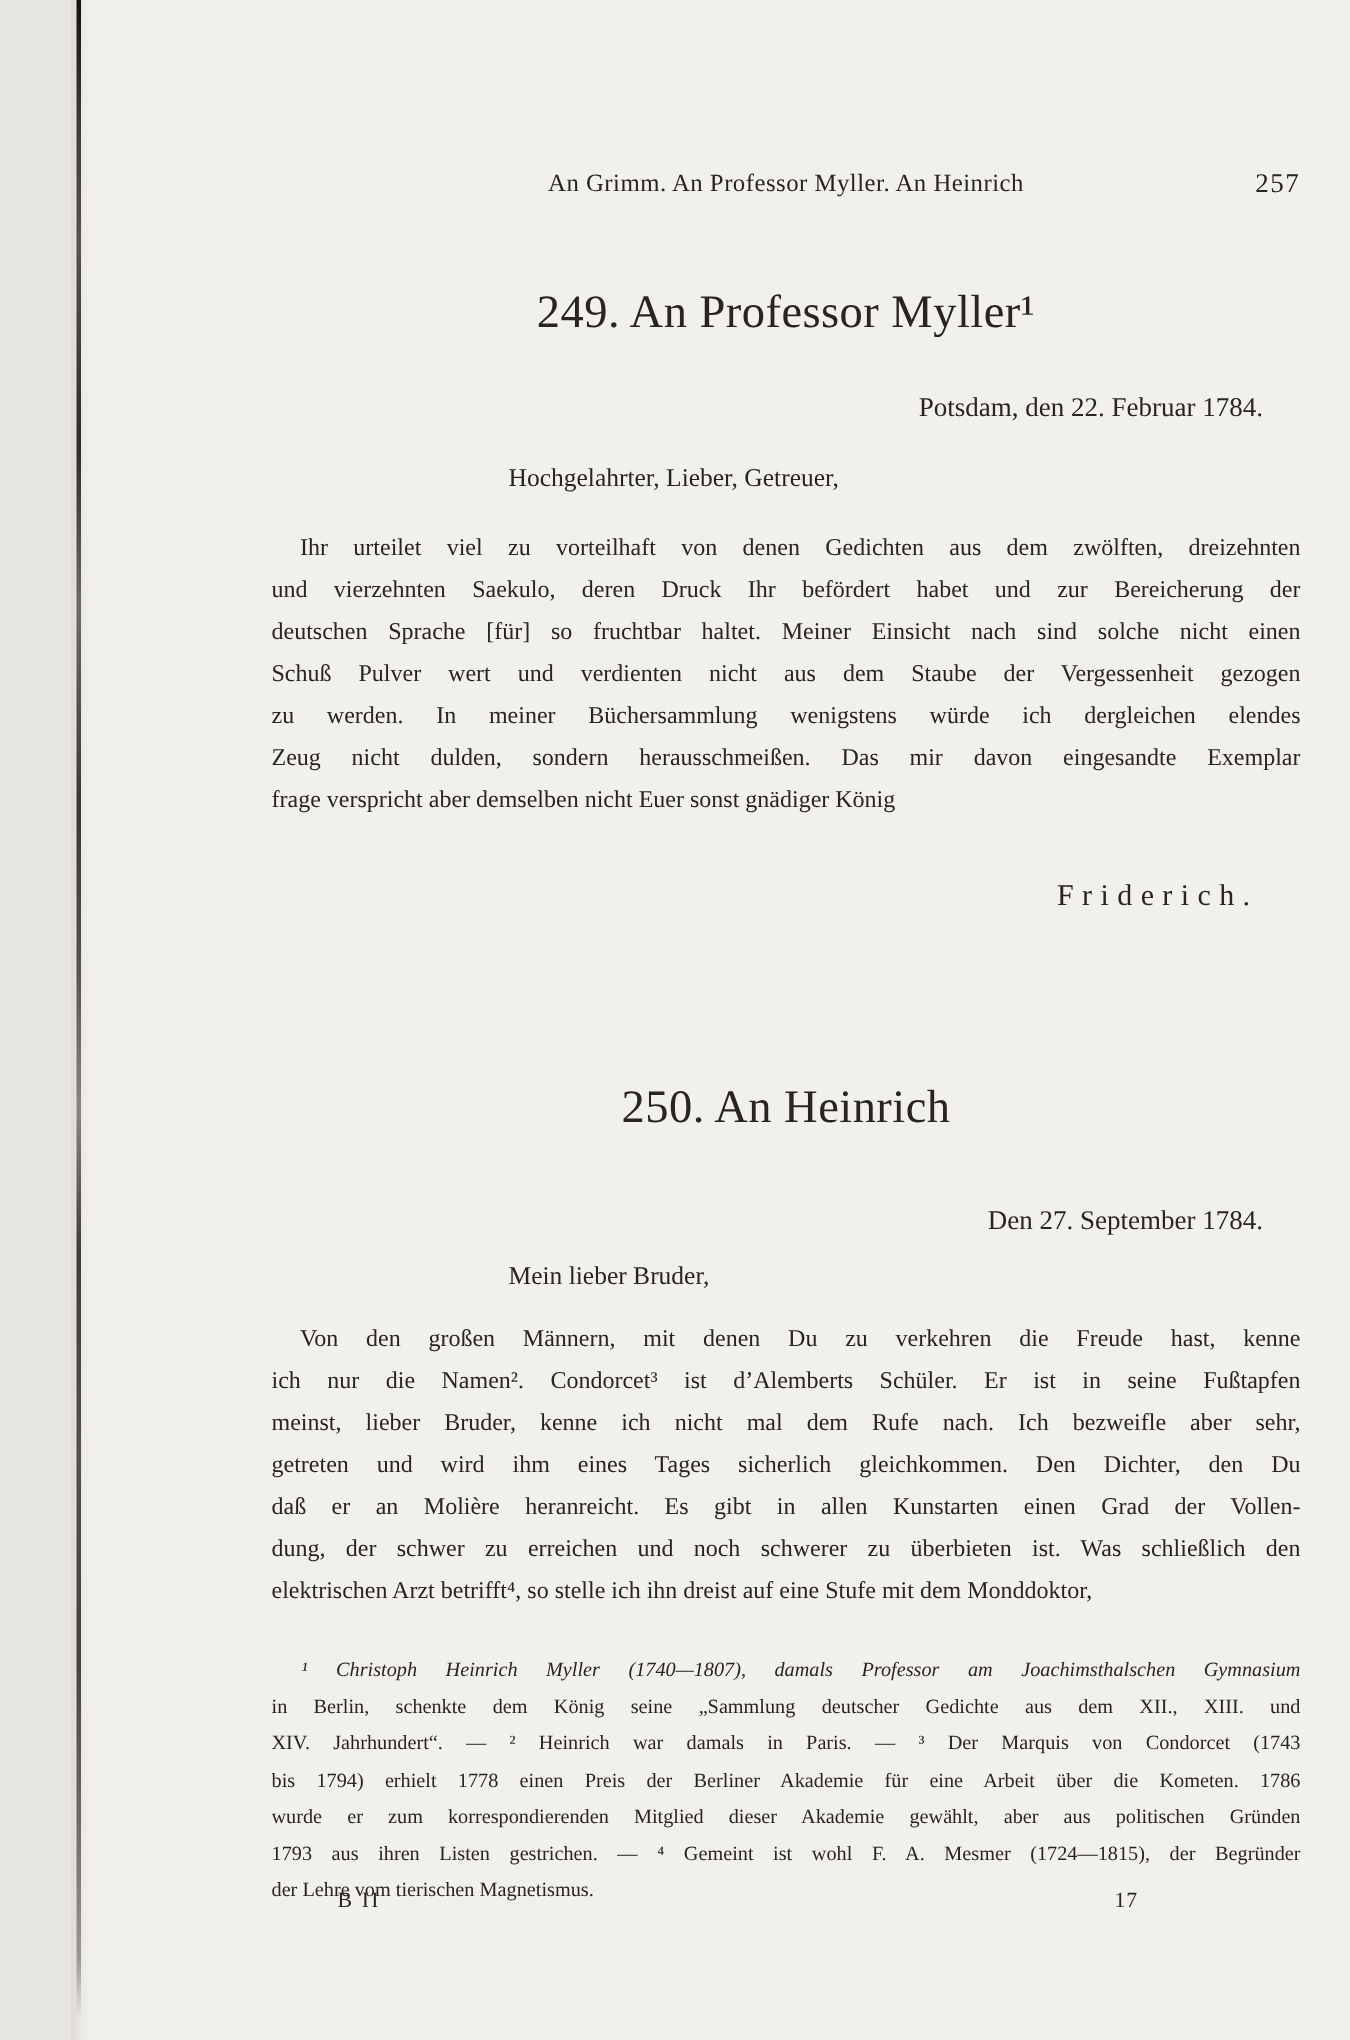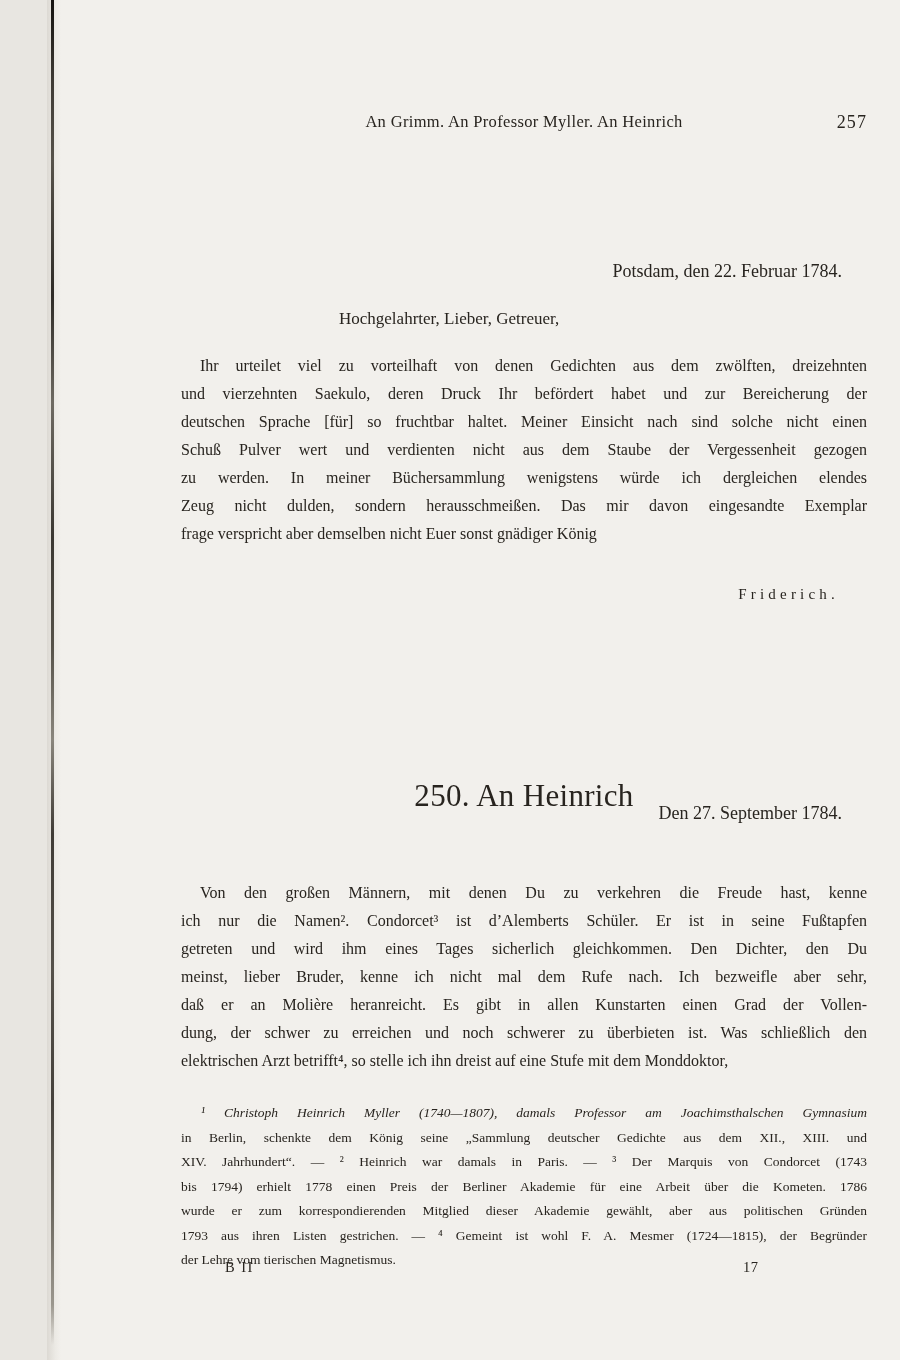--- a/index.html
+++ b/index.html
@@ -54,21 +54,21 @@
   .letter-title {
     position: absolute;
     left: 134px; width: 686px;
     margin: 0;
     text-align: center;
     font-size: 31px;
     font-weight: normal;
     letter-spacing: 0.01em;
   }
   .title-249 { top: 190px; }
-  .title-250 { top: 778px; text-align: center; }
+  .title-250 { top: 720px; text-align: center; }
 
   .dateline {
     position: absolute;
     left: 134px; width: 686px;
     text-align: right;
     padding-right: 0;
     box-sizing: border-box;
     font-size: 18px;
   }
   .dateline span { padding-right: 25px; display: inline-block; }
@@ -101,21 +101,21 @@
   .tline-last::after { width: 0; }
   .body-block .tline:first-child { text-indent: 19px; }
 
   .signature {
     position: absolute;
     left: 134px; width: 686px;
     top: 586px;
     text-align: right;
     box-sizing: border-box;
     padding-right: 28px;
-    font-size: 15px;
+    font-size: 20px;
     letter-spacing: 0.28em;
   }
 
   
   .footnotes { position: absolute; left: 134px; width: 686px; top: 1101px; }
   .footnotes .tline {
     font-size: 13.5px;
     height: 24.5px;
     line-height: 24.5px;
   }
@@ -132,20 +132,21 @@
 <div class="page">
 
   <div class="page-edge"></div>
   <div class="binding-line"></div>
 
   <div class="content-col running-header">
     <span class="running-title">An Grimm. An Professor Myller. An Heinrich</span>
     <span class="page-number">257</span>
   </div>
 
+  <h1 class="letter-title title-249">249. An Professor Myller¹</h1>
 
   <div class="dateline dateline-249">
     <span>Potsdam, den 22. Februar 1784.</span>
   </div>
 
   <div class="salutation salutation-249">Hochgelahrter, Lieber, Getreuer,</div>
 
   <div class="body-block body-249">
       <div class="tline">Ihr urteilet viel zu vorteilhaft von denen Gedichten aus dem zwölften, dreizehnten</div>
       <div class="tline">und vierzehnten Saekulo, deren Druck Ihr befördert habet und zur Bereicherung der</div>
@@ -157,26 +158,27 @@
     </div>
 
   <div class="signature">Friderich.</div>
 
   <h1 class="letter-title title-250">250. An Heinrich</h1>
 
   <div class="dateline dateline-250">
     <span>Den 27. September 1784.</span>
   </div>
 
+  <div class="salutation salutation-250">Mein lieber Bruder,</div>
 
   <div class="body-block body-250">
       <div class="tline">Von den großen Männern, mit denen Du zu verkehren die Freude hast, kenne</div>
       <div class="tline">ich nur die Namen². Condorcet³ ist d’Alemberts Schüler. Er ist in seine Fußtapfen</div>
+      <div class="tline">meinst, lieber Bruder, kenne ich nicht mal dem Rufe nach. Ich bezweifle aber sehr,</div>
       <div class="tline">getreten und wird ihm eines Tages sicherlich gleichkommen. Den Dichter, den Du</div>
-      <div class="tline">meinst, lieber Bruder, kenne ich nicht mal dem Rufe nach. Ich bezweifle aber sehr,</div>
       <div class="tline">daß er an Molière heranreicht. Es gibt in allen Kunstarten einen Grad der Vollen-</div>
       <div class="tline">dung, der schwer zu erreichen und noch schwerer zu überbieten ist. Was schließlich den</div>
       <div class="tline tline-last">elektrischen Arzt betrifft⁴, so stelle ich ihn dreist auf eine Stufe mit dem Monddoktor,</div>
     </div>
 
   <div class="footnotes">
       <div class="tline">¹ Christoph Heinrich Myller (1740—1807), damals Professor am Joachimsthalschen Gymnasium</div>
       <div class="tline">in Berlin, schenkte dem König seine „Sammlung deutscher Gedichte aus dem XII., XIII. und</div>
       <div class="tline">XIV. Jahrhundert“. — ² Heinrich war damals in Paris. — ³ Der Marquis von Condorcet (1743</div>
       <div class="tline">bis 1794) erhielt 1778 einen Preis der Berliner Akademie für eine Arbeit über die Kometen. 1786</div>

